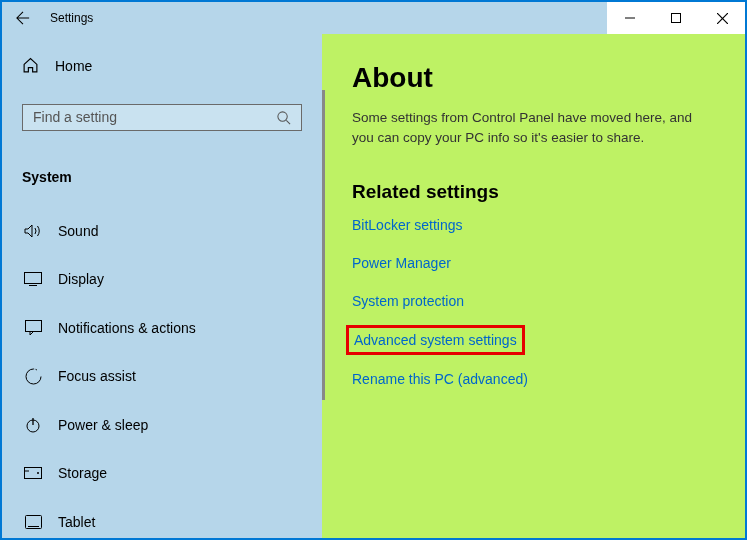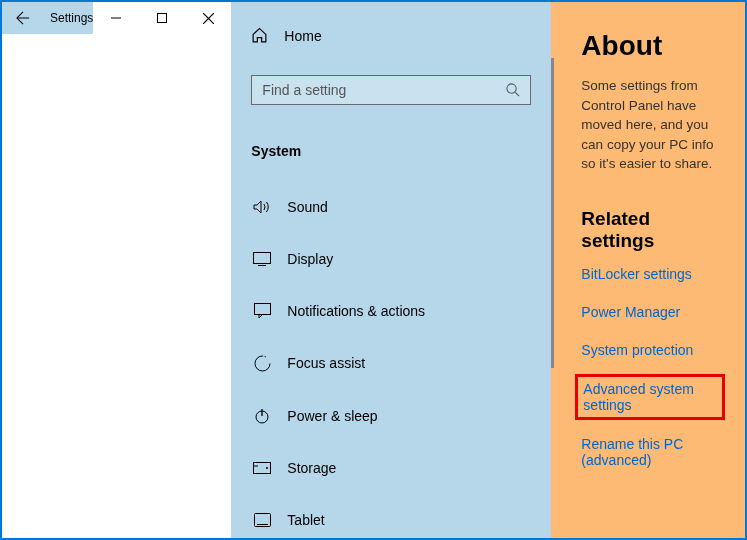--- a/index.html
+++ b/index.html
@@ -1,32 +1,32 @@
 <!DOCTYPE html>
 <html><head>
 <meta charset="utf-8">
 <style>
 * { margin: 0; padding: 0; box-sizing: border-box; font-family: "Segoe UI", sans-serif; }
 body { width: 747px; height: 540px; overflow: hidden; }
-.window { width: 747px; height: 540px; border: 2px solid #0078d4; display: flex; flex-direction: row; background: #fff; }
+.window { width: 747px; height: 540px; border: 2px solid #0078d4; display: flex; flex-direction: column; background: #fff; }
 .titlebar { height: 32px; display: flex; align-items: center; background: #b6d6ea; }
 .titlebar-left { display:flex; align-items:center; gap:20px; padding-left:14px; flex:1; }
 .titlebar-title { font-size: 12px; color:#000; }
 .titlebar-controls { display:flex; }
 .tb-btn { width:46px; height:32px; display:flex; align-items:center; justify-content:center; font-size:12px; background:#fff; }
 .content { flex:1; display:flex; overflow:hidden; }
 .sidebar { width: 320px; background: #b6d6ea; padding: 18px 20px 0 20px; display:flex; flex-direction:column; gap:16px; }
 .home-row { display:flex; align-items:center; gap:16px; height:36px; font-size:14px; }
 .search-box { margin-top:8px; height:34px; border:1px solid #6a6a6a; background:#c9e2f0; display:flex; align-items:center; padding:0 10px; justify-content:space-between; }
 .search-box input { background:transparent; border:none; outline:none; font-size:14px; color:#404040; width:100%; }
 .search-box input::placeholder { color:#555; }
 .category-label { font-weight:600; font-size:14px; margin-top:22px; margin-bottom:14px; }
 .nav-item { display:flex; align-items:center; gap:16px; height:42px; font-size:14px; color:#000; padding-left:2px; }
 .nav-item .icon { width:18px; display:flex; justify-content:center; }
-.main { flex:1; background:#fdba74; padding: 28px 26px 0 30px; position:relative; overflow:hidden; }
+.main { flex:1; background:#bef264; padding: 28px 26px 0 30px; position:relative; overflow:hidden; }
 .page-title { font-size:28px; font-weight:600; margin-bottom:14px; }
 .page-desc { font-size:13.5px; color:#333; line-height:1.45; max-width:360px; }
 .section-heading { font-size:19px; font-weight:600; margin-top:34px; margin-bottom:14px; }
 .link { color:#0066cc; font-size:14px; margin-bottom:22px; display:block; }
 .link.highlighted { outline:3px solid #e60000; outline-offset:3px; display:inline-block; padding:1px 2px; margin-bottom:22px; }
 .scroll-indicator { position:absolute; left:0; top:56px; width:3px; height:310px; background:#888; }
 svg { display:block; }
 </style>
 </head>
 <body>

